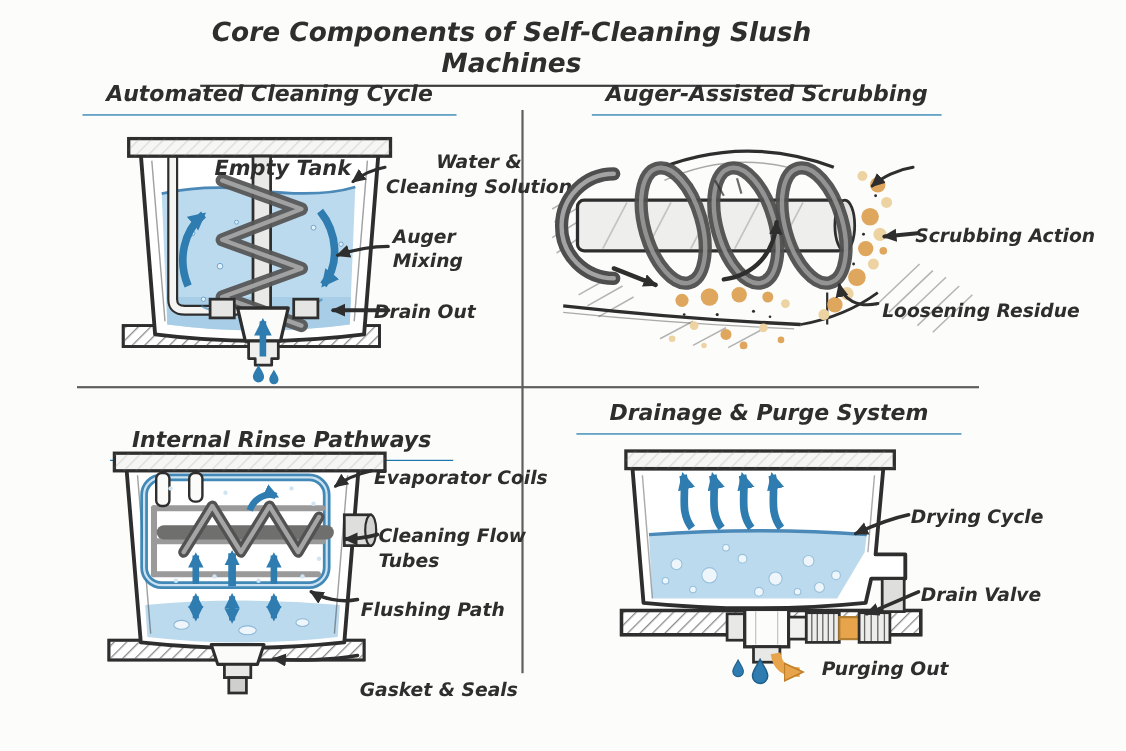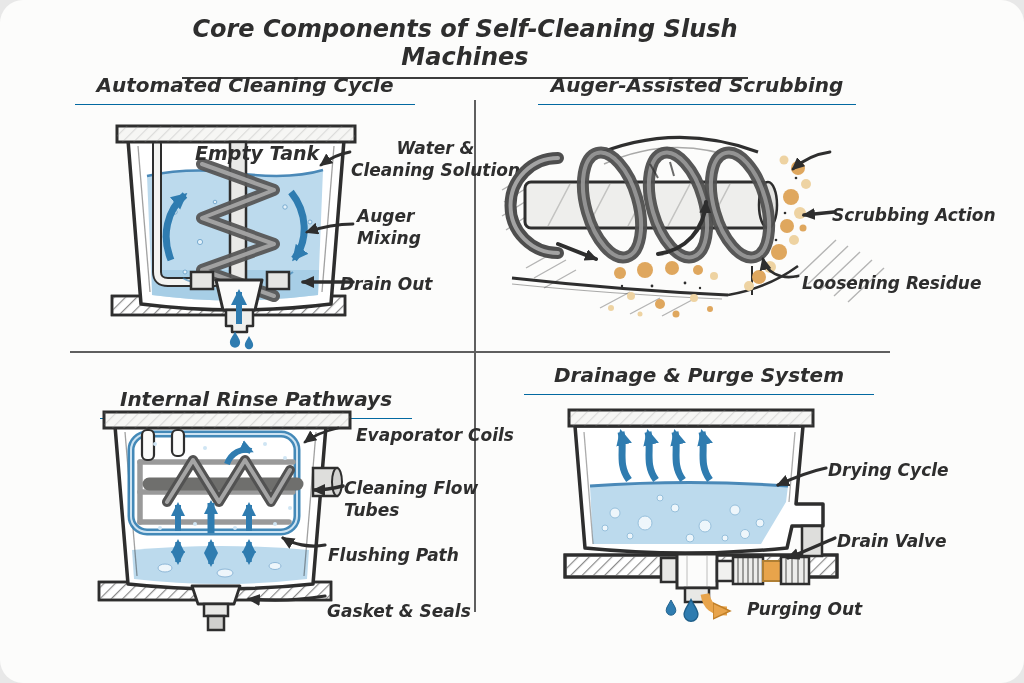--- a/index.html
+++ b/index.html
@@ -5,21 +5,21 @@
   :root{
     --ink:#2e2e2e; --line-gray:#5f5f5f;
     --water-blue:#bcdaed; --water-deep:#a3cbe4; --water-edge:#4a89b8;
     --arrow-blue:#2f7cb0;
     --residue-tan:#dfa75e; --residue-light:#eed3a2; --residue-dark:#b07f33;
     --purge-orange:#e8a44b; --purge-dark:#c07f28;
     --metal-light:#ececea; --background:#fcfcfb;
   }
   html,body{margin:0;padding:0;}
   body{background:#e8e8e8;font-family:"DejaVu Sans",sans-serif;}
-  .stage{position:relative;width:1024px;height:683px;background:var(--background);overflow:hidden;border-radius:23px;}
+  .stage{position:relative;width:1024px;height:683px;background:var(--background);overflow:hidden;}
   .title{position:absolute;left:182px;top:15px;width:566px;text-align:center;
     font-size:24px;font-weight:bold;font-style:italic;color:var(--ink);
     padding-bottom:6px;border-bottom:2.5px solid #3c3c3c;}
   .qhead{position:absolute;text-align:center;font-size:20px;font-weight:bold;font-style:italic;
     color:var(--ink);padding-bottom:7px;border-bottom:1px solid #0369a1;}
   .qh1{left:75px;top:73px;width:340px;}
   .qh2{left:538px;top:73px;width:318px;}
   .qh3{left:100px;top:363px;width:312px;margin-top:24px;}
   .qh4{left:524px;top:363px;width:350px;}
   .divider-h{position:absolute;left:70px;top:351px;width:820px;height:2px;background:var(--line-gray);}
@@ -294,25 +294,25 @@
       <rect x="119" y="206" width="24" height="12" fill="#e8e8e6" class="iS" stroke-width="2.5"></rect>
       <rect x="123" y="218" width="16" height="14" fill="#cfcfcd" class="iS" stroke-width="2.5"></rect>
     </g>
     <g fill="none" class="iS" stroke-linecap="round">
       <path d="M253,30 C240,33 228,38 220,44" stroke-width="2.8" marker-end="url(#s3i)"></path>
       <path d="M258,88 C246,91 237,92 229,92" stroke-width="3.6" marker-end="url(#s3i)"></path>
       <path d="M240,147 C224,150 208,146 198,140" stroke-width="3.2" marker-end="url(#s3i)"></path>
       <path d="M240,198 C216,202 186,203 164,201" stroke-width="3.2" marker-end="url(#s3i)"></path>
     </g>
   </svg>
-  <div class="lbl" style="left:356px;top:424px">Evaporator Coils</div>
+  <div class="lbl" style="left:340px;top:424px">Evaporator Coils</div>
   <div class="lbl" style="left:344px;top:477px">Cleaning Flow
 Tubes</div>
   <div class="lbl" style="left:328px;top:544px">Flushing Path</div>
-  <div class="lbl" style="left:327px;top:600px">Gasket &amp; Seals</div>
+  <div class="lbl" style="left:327px;top:617px">Gasket &amp; Seals</div>
 
   <svg class="illu" style="left:555px;top:398px;width:420px;height:245px" viewBox="0 0 420 245">
     <defs>
       <pattern id="p4" width="8" height="8" patternUnits="userSpaceOnUse" patternTransform="rotate(45)">
         <line x1="0" y1="0" x2="0" y2="8" stroke="#8b8b8b" stroke-width="2.4"></line>
       </pattern>
       <marker id="s4i" markerWidth="15" markerHeight="13" refX="11" refY="6" orient="auto" markerUnits="userSpaceOnUse">
         <path d="M0,0 L13,6 L0,12 Z" class="iF"></path>
       </marker>
       <marker id="s4b" markerWidth="19" markerHeight="17" refX="13" refY="8" orient="auto" markerUnits="userSpaceOnUse">

